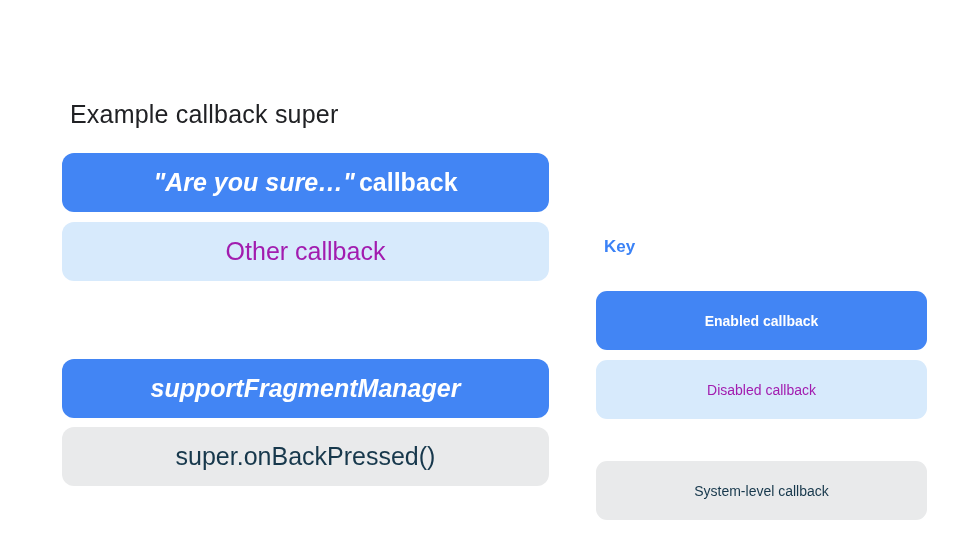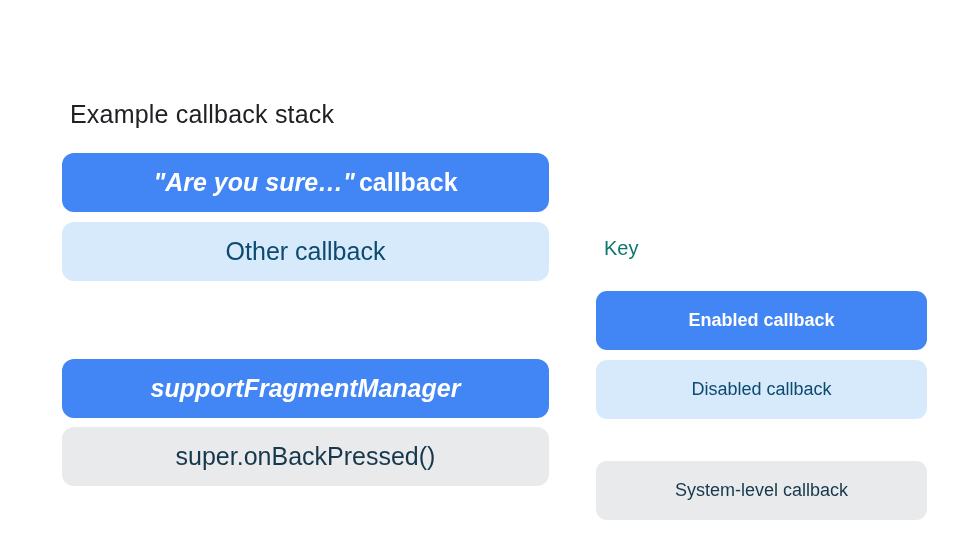--- a/index.html
+++ b/index.html
@@ -30,69 +30,69 @@
     position: absolute;
     left: 62px;
     top: 153px;
     width: 487px;
     height: 333px;
   }
   .key-heading {
     position: absolute;
     left: 604px;
     top: 237px;
-    font-size: 20px;
-    font-weight: 400;
-    color: #0f766e;
+    font-size: 17px;
+    font-weight: 700;
+    color: #3b82f6;
   }
   .key {
     position: absolute;
     left: 596px;
     top: 291px;
     width: 331px;
     height: 196px;
   }
   .bar {
     position: absolute;
     left: 0;
     width: 100%;
     height: 59px;
     border-radius: 12px;
     display: flex;
     align-items: center;
     justify-content: center;
     box-sizing: border-box;
   }
   .bar.enabled  { background: #4285F4; color: #ffffff; }
-  .bar.disabled { background: #D7EAFC; color: #0c4a6e; }
+  .bar.disabled { background: #D7EAFC; color: #a21caf; }
   .bar.system   { background: #E9EAEB; color: #17384C; }
 
   .stack .bar { font-size: 25px; }
   .stack .bar.enabled { font-weight: 700; }
   .stack .bar-1 { top: 0; }
   .stack .bar-2 { top: 69px; }
   .stack .bar-3 { top: 137px; }
   .stack .bar-4 { top: 206px; font-style: italic; }
   .stack .bar-5 { top: 274px; }
 
-  .key .bar { font-size: 18px; height: 59px; border-radius: 11px; }
+  .key .bar { font-size: 14px; height: 59px; border-radius: 11px; }
   .key .bar.enabled { font-weight: 700; }
   .key .bar-1 { top: 0; }
   .key .bar-2 { top: 69px; }
   .key .bar-3 { top: 134px; margin-top: 36px; }
 
   .italic-part { font-style: italic; font-weight: 700; }
   .rest-part   { font-weight: 700; margin-left: 4px; }
 </style>
 </head>
 <body>
 
 <div class="canvas">
 
-  <div class="diagram-title">Example callback stack</div>
+  <div class="diagram-title">Example callback super</div>
 
   <div class="stack">
     <div class="bar bar-1 enabled">
       <span class="italic-part">"Are you sure…"</span>
       <span class="rest-part">callback</span>
     </div>
     <div class="bar bar-2 disabled">Other callback</div>
     <div class="bar bar-4 enabled">supportFragmentManager</div>
     <div class="bar bar-5 system">super.onBackPressed()</div>
   </div>

